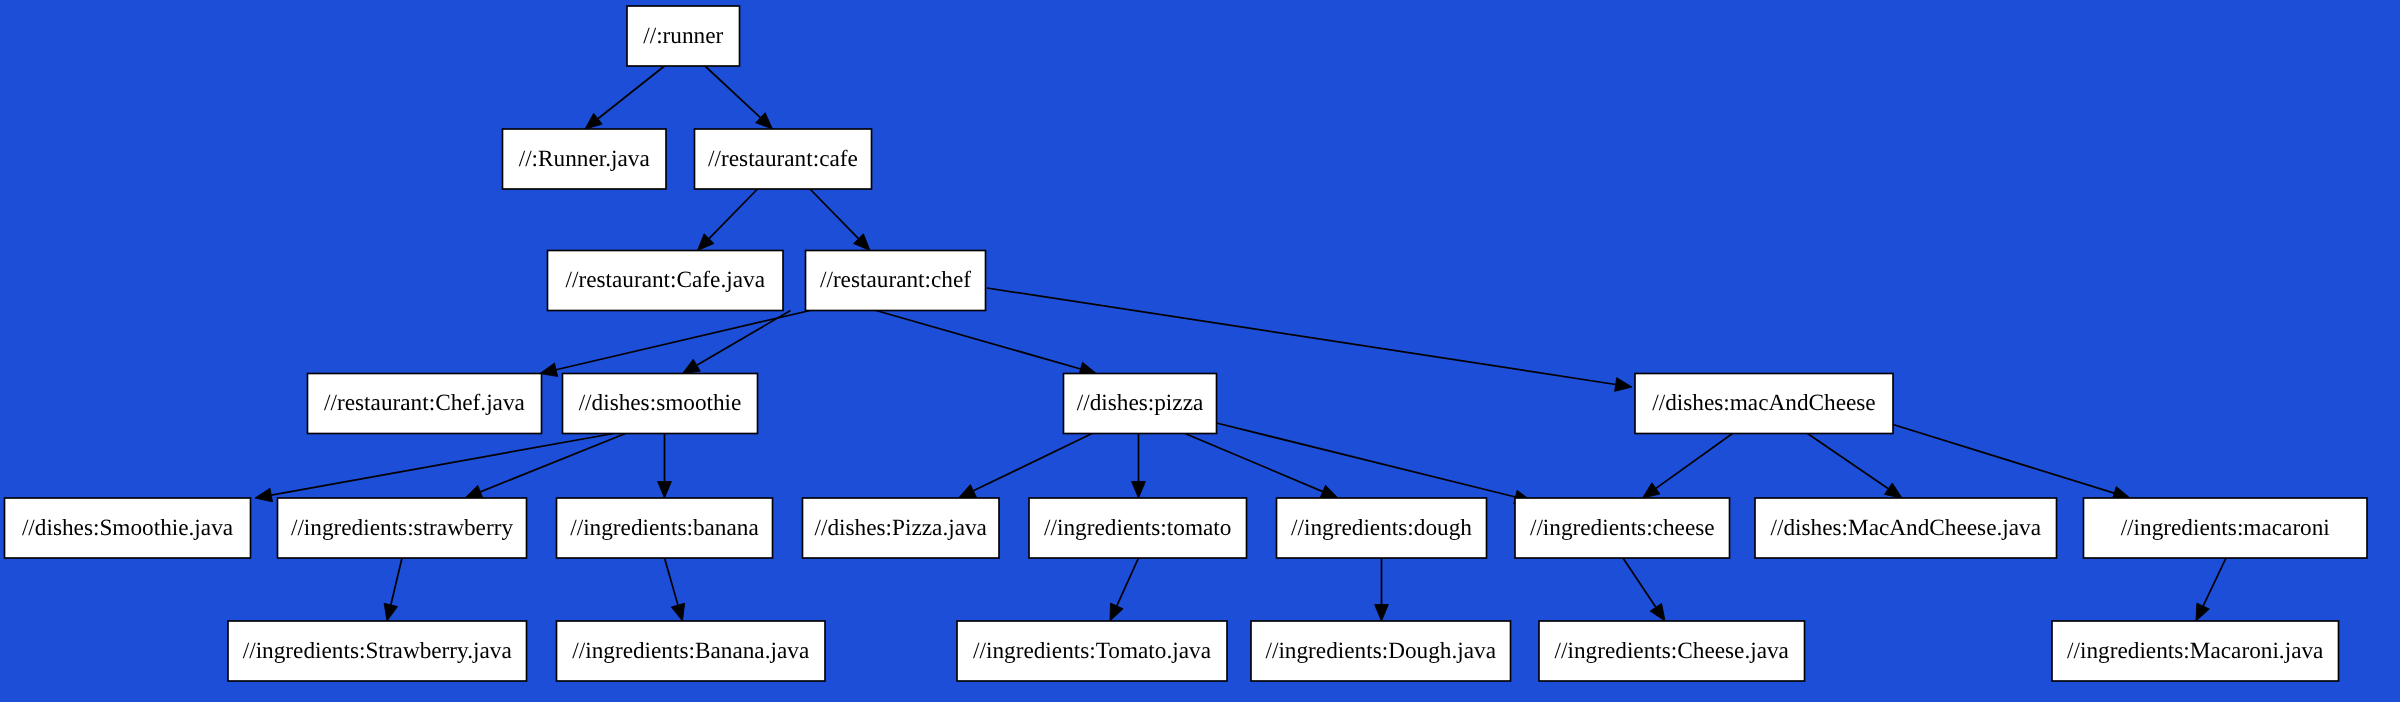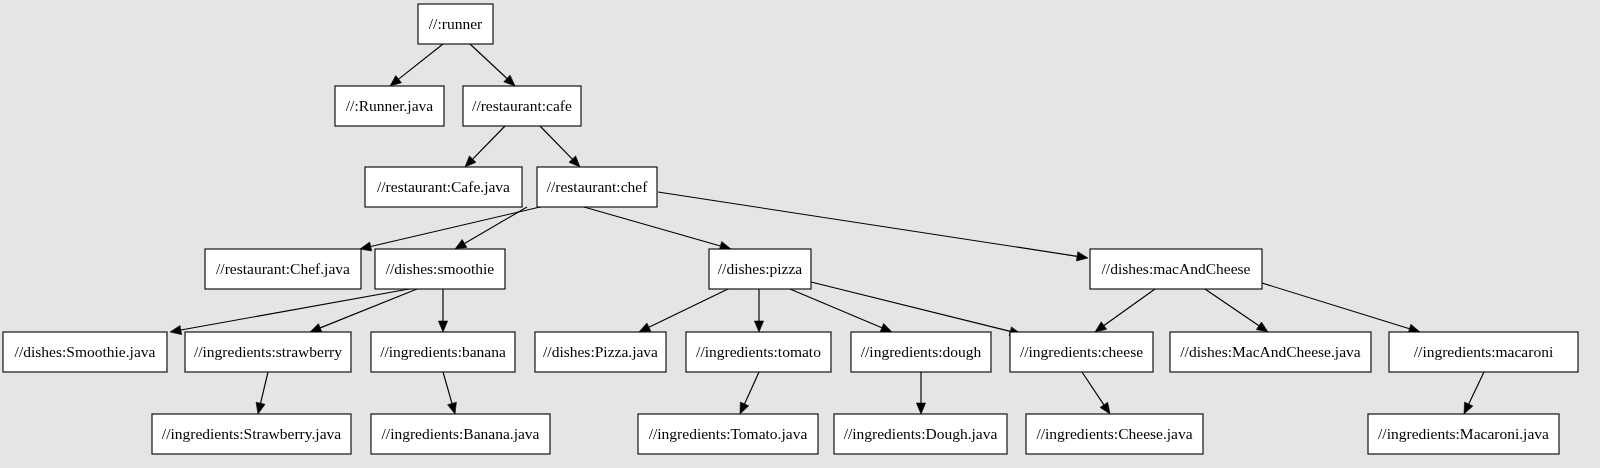--- a/index.html
+++ b/index.html
@@ -4,21 +4,21 @@
 <style>
   html, body {
     margin: 0;
     padding: 0;
     background: #ffffff;
   }
   #graph-root {
     position: relative;
     width: 1600px;
     height: 468px;
-    background: #e5e5e5;
+    background: #1d4ed8;
     font-family: "Liberation Serif", "DejaVu Serif", serif;
     overflow: hidden;
   }
   svg#graph-svg {
     position: absolute;
     top: 0; left: 0;
     width: 1600px;
     height: 468px;
     display: block;
   }

